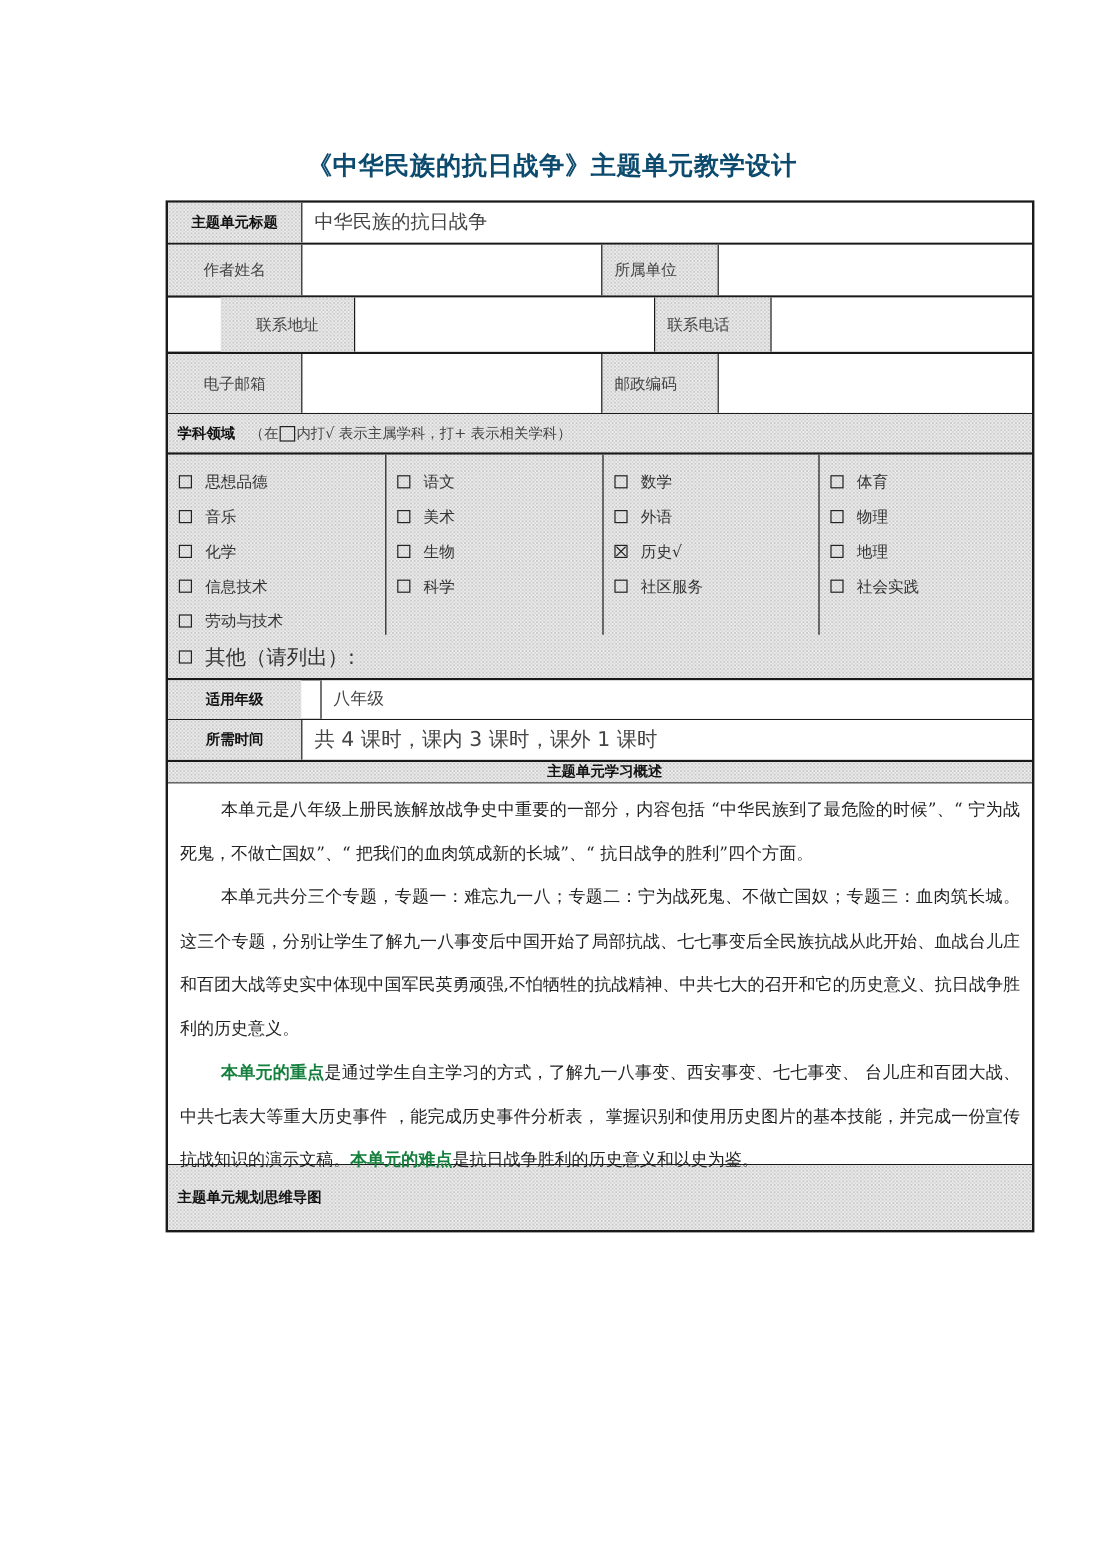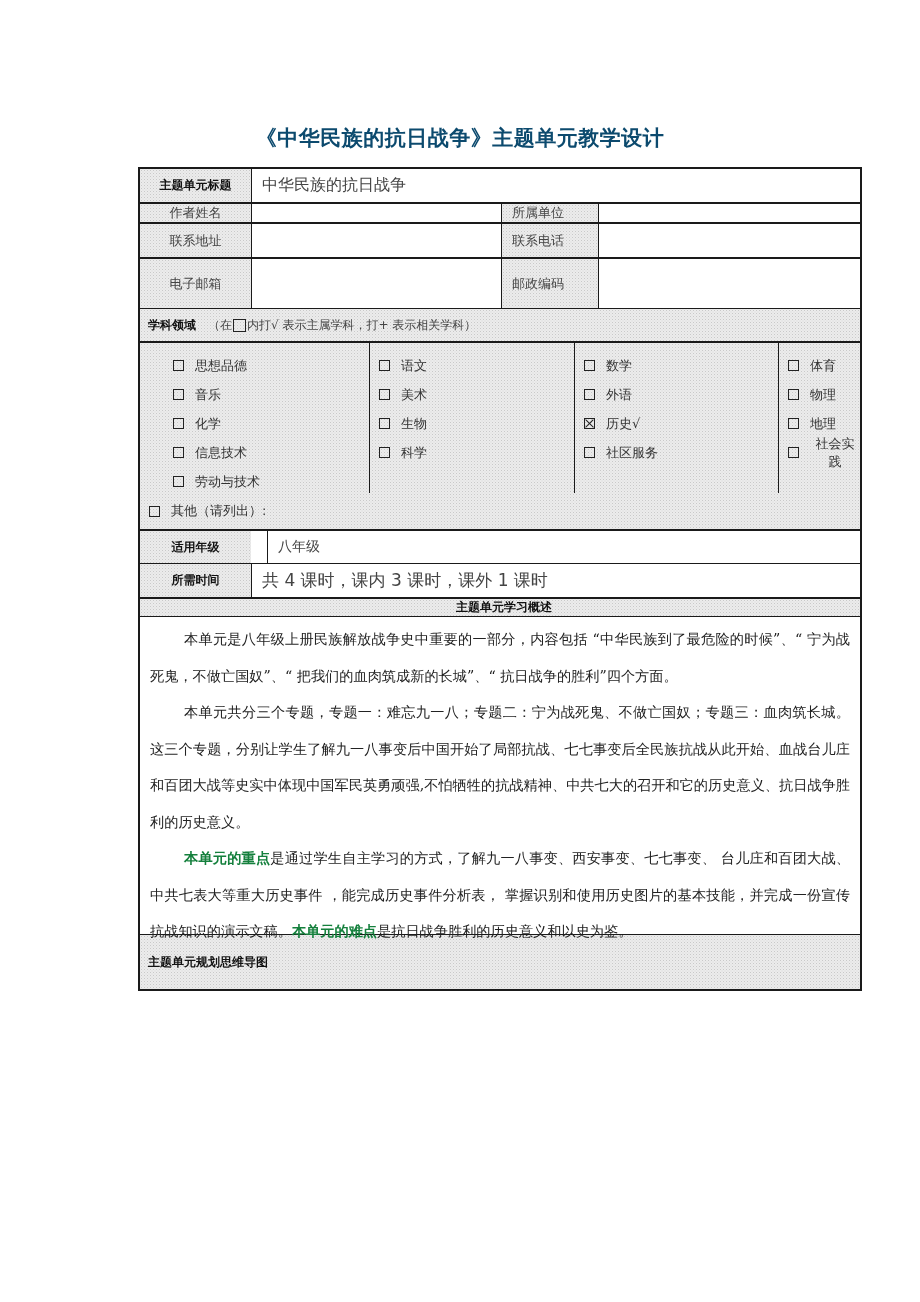--- a/index.html
+++ b/index.html
@@ -98,21 +98,20 @@
       width: 11px;
       height: 11px;
       border: 1.5px solid #222;
       margin: 0 1px;
       vertical-align: middle;
     }
     .subj-col {
       box-sizing: border-box;
       padding-top: 8px;
       padding-left: 9px;
-      margin-left: 24px;
     }
     .subj-col + .subj-col { border-left: 1px solid #1a1a1a; }
     .subj-col.c-a { width: 181px; }
     .subj-col.c-b { width: 181px; }
     .subj-col.c-c { width: 180px; }
     .subj-col.c-d { flex: 1; border-right: none; text-align: center; }
     .subj-col-wrap {
       display: flex;
       height: 150px;
       width: 100%;
@@ -143,21 +142,21 @@
       height: 1.2px;
       background: #222;
     }
     .cb.checked::before { transform: rotate(45deg); }
     .cb.checked::after { transform: rotate(-45deg); }
     .other-row {
       height: 36px;
       padding-left: 9px;
       display: flex;
       align-items: center;
-      font-size: 13px;
+      font-size: 17px;
       color: #333;
     }
 
     .overview {
       background: #fff;
       padding: 4px 10px 6px 10px;
       font-family: "DejaVu Serif", "Liberation Serif", serif;
       font-size: 14.2px;
       line-height: 36.5px;
       color: #222;
@@ -174,28 +173,28 @@
 
 <div class="doc-title">《中华民族的抗日战争》主题单元教学设计</div>
 
 <div class="tbl">
 
   <div class="row" style="height:35px;">
     <div class="cell c1 hatch lbl-bold">主题单元标题</div>
     <div class="cell span-rest val big">中华民族的抗日战争</div>
   </div>
 
-  <div class="row" style="height:20px;">
+  <div class="row" style="height:44px;">
     <div class="cell c1 hatch lbl">作者姓名</div>
     <div class="cell c2 val"></div>
     <div class="cell c3 hatch lbl left">所属单位</div>
     <div class="cell c4 val"></div>
   </div>
 
-  <div class="row" style="height:35px;">
+  <div class="row" style="height:47px;padding-left:44px;">
     <div class="cell c1 hatch lbl">联系地址</div>
     <div class="cell c2 val"></div>
     <div class="cell c3 hatch lbl left">联系电话</div>
     <div class="cell c4 val"></div>
   </div>
 
   <div class="row thin" style="height:50px;">
     <div class="cell c1 hatch lbl">电子邮箱</div>
     <div class="cell c2 val"></div>
     <div class="cell c3 hatch lbl left">邮政编码</div>

